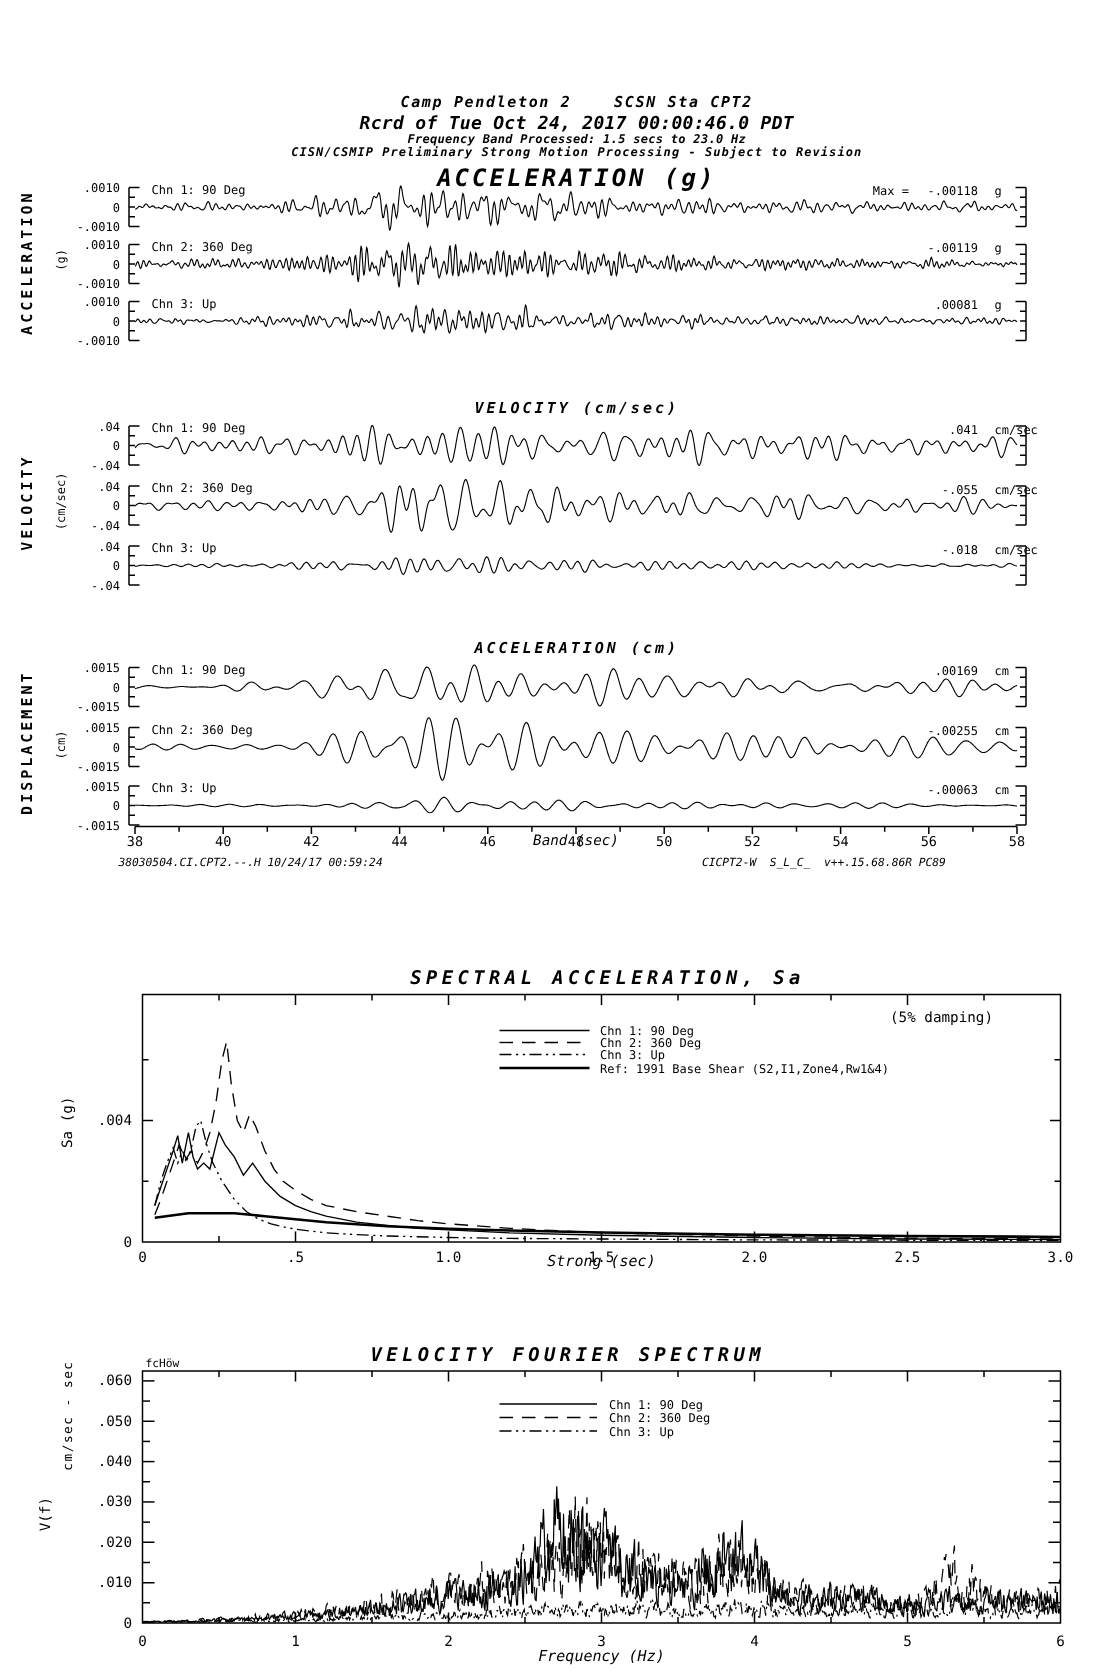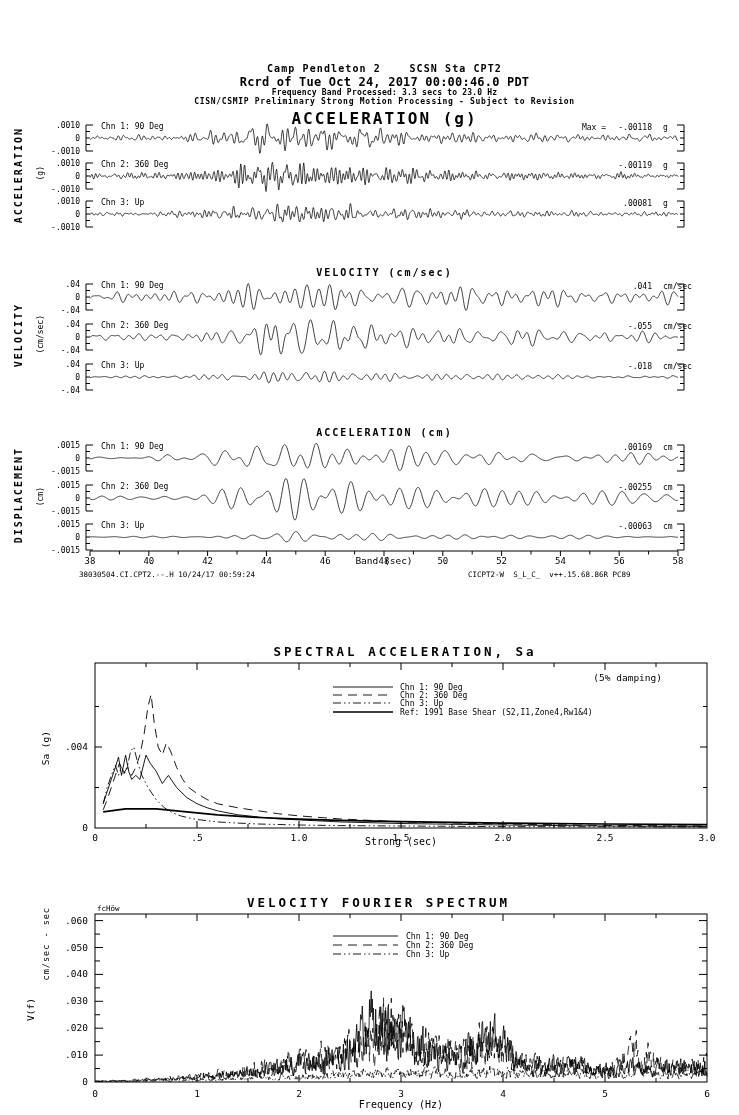--- a/index.html
+++ b/index.html
@@ -1,31 +1,31 @@
 <!DOCTYPE html>
 <html><head>
 <meta charset="utf-8">
 <style>
   html,body{margin:0;padding:0;}
   body{width:739px;height:1115px;position:relative;background:#fff;color:#000;
        font-family:"DejaVu Sans Mono","Liberation Mono",monospace;}
-  .abs{position:absolute;}
+  .abs{position:absolute;font-style:italic;}
   .ctr{text-align:center;}
   .b{font-weight:bold;}
   .pre{white-space:pre;}
   .vlabel{position:absolute;writing-mode:vertical-rl;transform:rotate(180deg);}
   svg{position:absolute;left:0;top:0;}
   svg text{font-family:"DejaVu Sans Mono","Liberation Mono",monospace;fill:#000;}
 </style>
 </head>
 <body>
 
 <div class="abs ctr b pre" style="left:30px;top:63px;width:709px;font-size:10px;letter-spacing:1.1px;">Camp Pendleton 2    SCSN Sta CPT2</div>
 <div class="abs ctr b pre" style="left:30px;top:75px;width:709px;font-size:12px;letter-spacing:0.2px;">Rcrd of Tue Oct 24, 2017 00:00:46.0 PDT</div>
-<div class="abs ctr b pre" style="left:30px;top:88px;width:709px;font-size:8px;letter-spacing:0.2px;">Frequency Band Processed: 3.3 secs to 23.0 Hz</div>
+<div class="abs ctr b pre" style="left:30px;top:88px;width:709px;font-size:8px;letter-spacing:0.2px;">Frequency Band Processed: 1.5 secs to 23.0 Hz</div>
 <div class="abs ctr b pre" style="left:30px;top:97px;width:709px;font-size:8px;letter-spacing:0.7px;">CISN/CSMIP Preliminary Strong Motion Processing - Subject to Revision</div>
 
 <div class="abs ctr b" style="left:30px;top:109px;width:709px;font-size:16px;letter-spacing:2px;">ACCELERATION (g)</div>
 <div class="abs ctr b" style="left:30px;top:267px;width:709px;font-size:10px;letter-spacing:2px;">VELOCITY (cm/sec)</div>
 <div class="abs ctr b" style="left:30px;top:427px;width:709px;font-size:10px;letter-spacing:2px;">ACCELERATION (cm)</div>
 
 <div class="vlabel b" style="left:13px;top:127px;font-size:10px;letter-spacing:2px;">ACCELERATION</div>
 <div class="vlabel" style="left:36px;top:166px;font-size:8px;">(g)</div>
 <div class="vlabel b" style="left:13px;top:303px;font-size:10px;letter-spacing:2px;">VELOCITY</div>
 <div class="vlabel" style="left:36px;top:315px;font-size:8px;">(cm/sec)</div>

